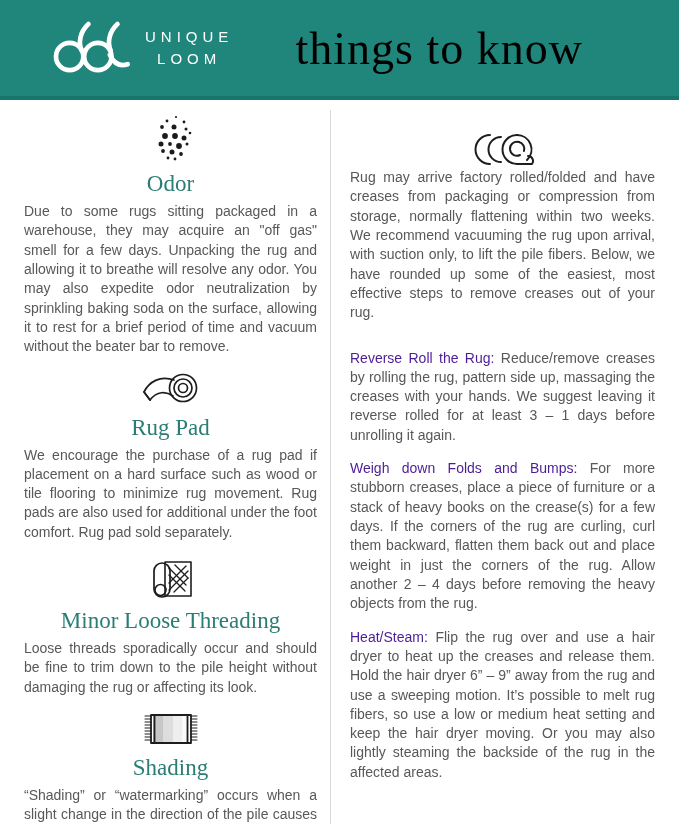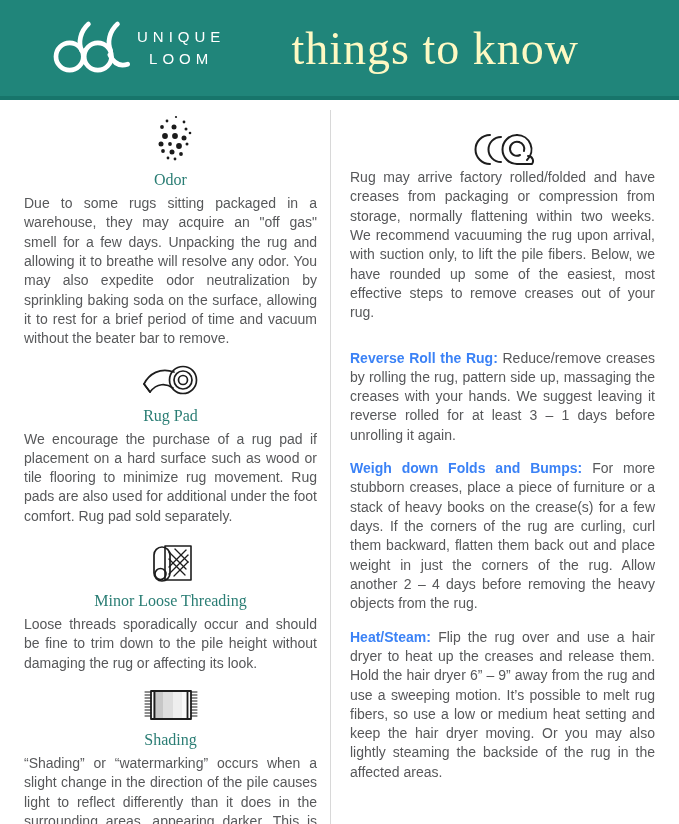--- a/index.html
+++ b/index.html
@@ -5,47 +5,47 @@
   html,body { margin:0; padding:0; background:#fff; }
   .page {
     width:679px; height:824px; background:#ffffff; overflow:hidden;
     font-family:"Liberation Sans", sans-serif; position:relative; box-sizing:border-box;
   }
   
   .header {
     height:100px; background:#20857A; border-bottom:4px solid #17756B;
     display:flex; align-items:center; padding:0 28px 0 50px; box-sizing:border-box;
   }
-  .brand { display:flex; align-items:center; gap:5px; flex:0 0 auto; }
+  .brand { display:flex; align-items:center; gap:13px; flex:0 0 auto; }
   .logo svg { display:block; }
   .brand-name {
     color:#ffffff; font-size:15px; letter-spacing:5px; line-height:1.45;
     text-align:center; font-weight:400;
   }
   .page-title {
-    flex:1 1 auto; text-align:center; color:#fef9c3;
+    flex:1 1 auto; text-align:center; color:#000000;
     font-family:"Liberation Serif", serif; font-size:46px; letter-spacing:1px;
     padding-right:6px; font-weight:400;
   }
   
   .columns { display:flex; padding:10px 24px 0 24px; box-sizing:border-box; }
   .col-left  { width:307px; box-sizing:border-box; padding-right:13px; border-right:1px solid #D8D8D8; }
   .col-right { flex:1; box-sizing:border-box; padding-left:19px; }
   
   .section { margin-bottom:13px; }
   .icon-row { display:flex; justify-content:center; margin-top:4px; }
   .section-heading {
     font-family:"Liberation Serif", serif; font-weight:400; color:#2A7D74;
-    font-size:16px; text-align:center; margin:5px 0 5px 0;
+    font-size:23px; text-align:center; margin:5px 0 5px 0;
   }
   .section-body, .tip {
     color:#57585A; font-size:14px; line-height:1.38; text-align:justify; margin:0;
   }
   .tip { margin:0 0 14px 0; }
-  .tip strong { color:#3b82f6; font-weight:bold; }
+  .tip strong { color:#4c1d95; font-weight:normal; }
   .line-art { stroke:#1d1d1d; fill:none; stroke-linecap:round; stroke-linejoin:round; }
 </style>
 </head>
 <body>
 
 <div class="page">
 
   <div class="header">
     <div class="brand">
       <span class="logo">

